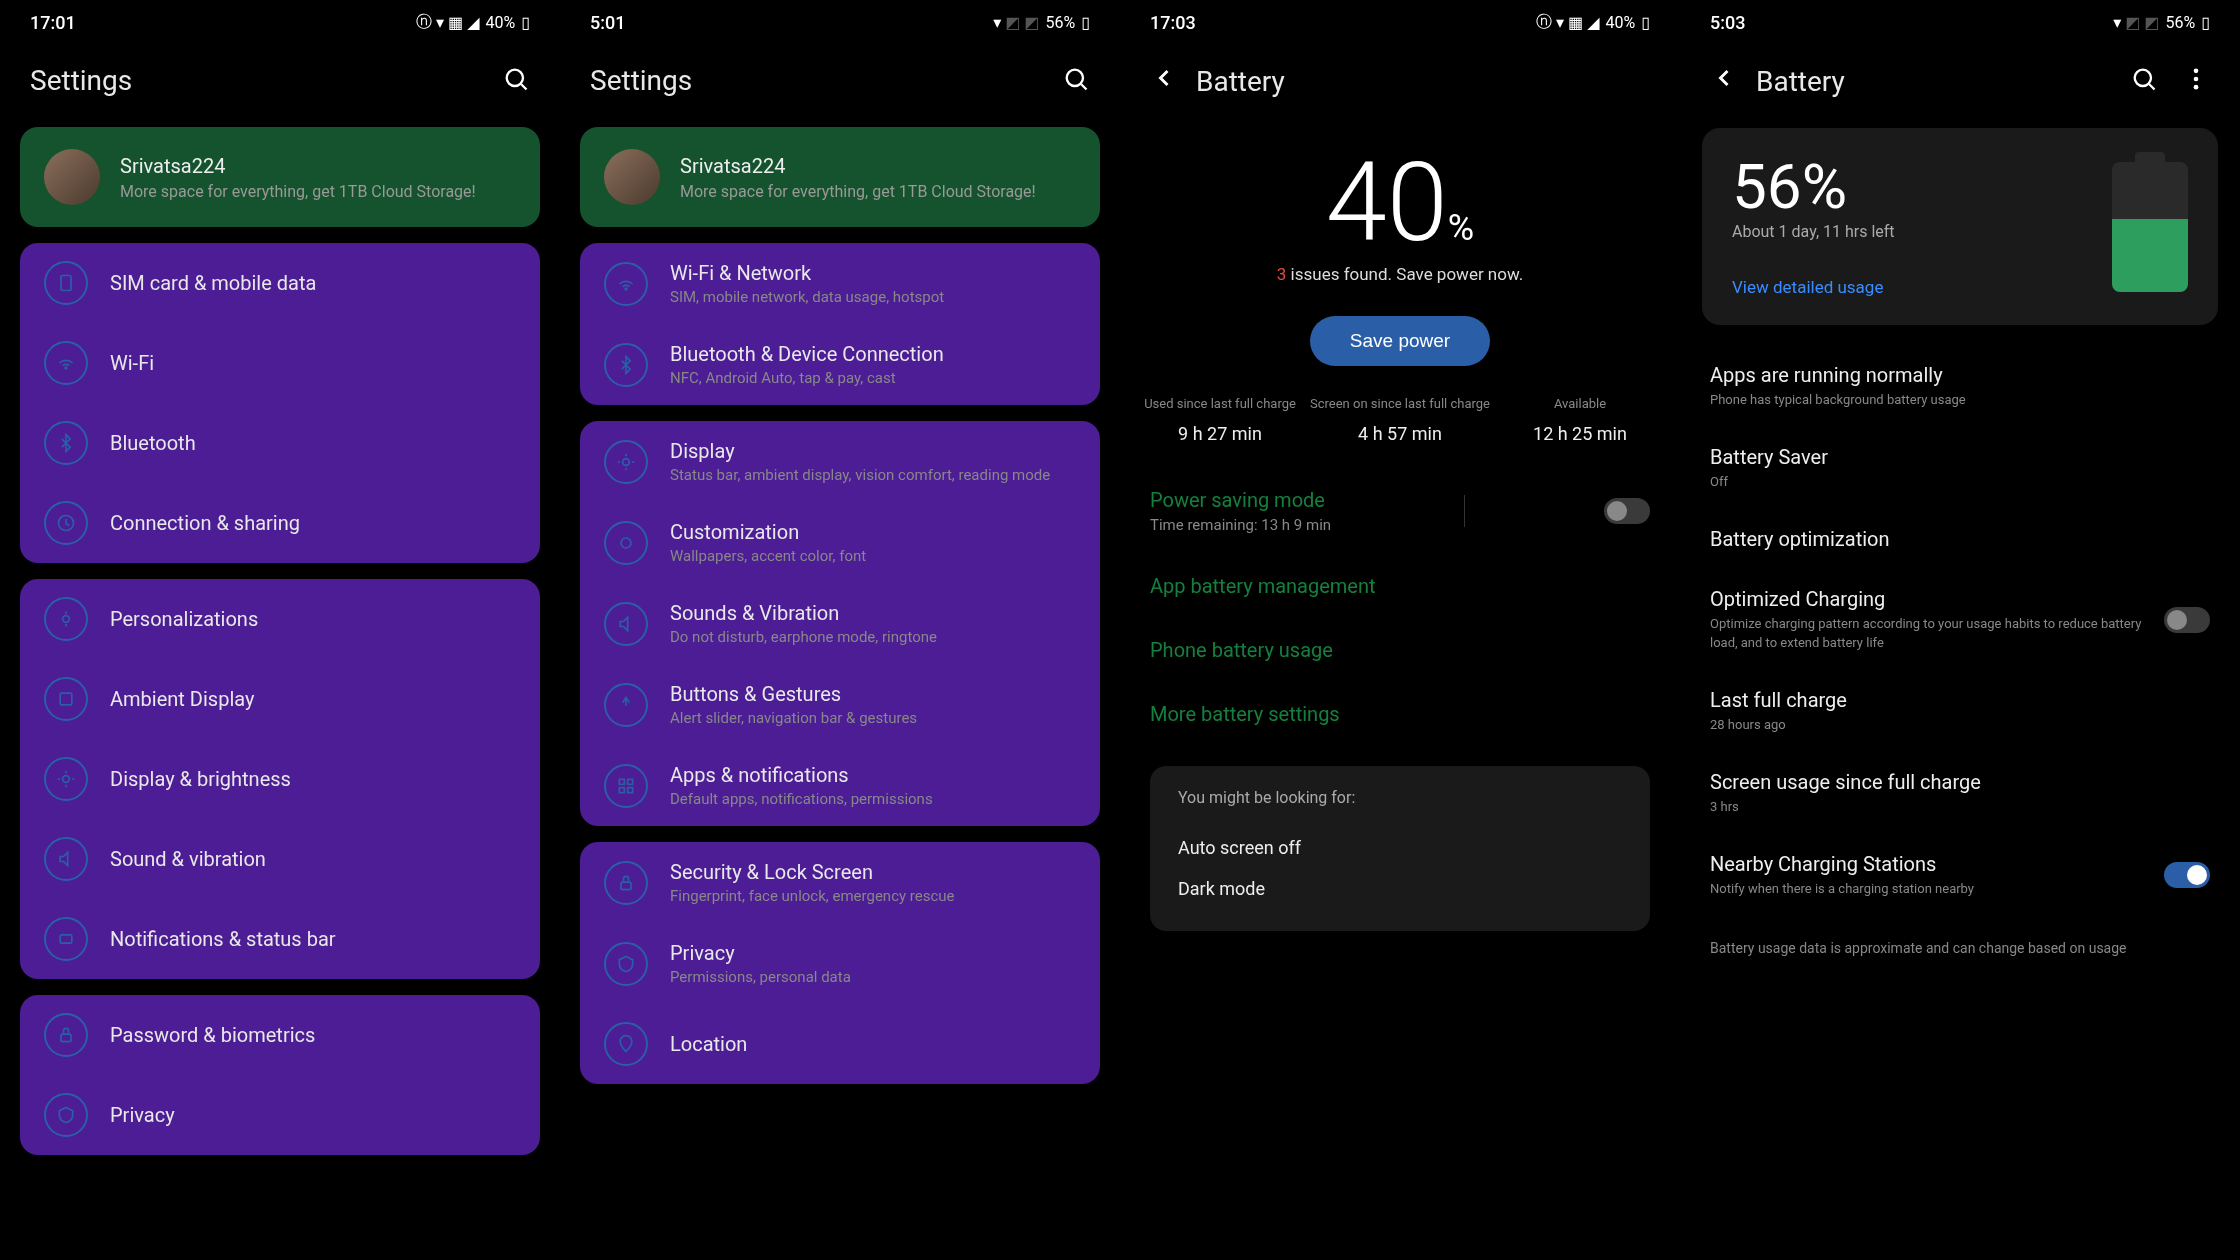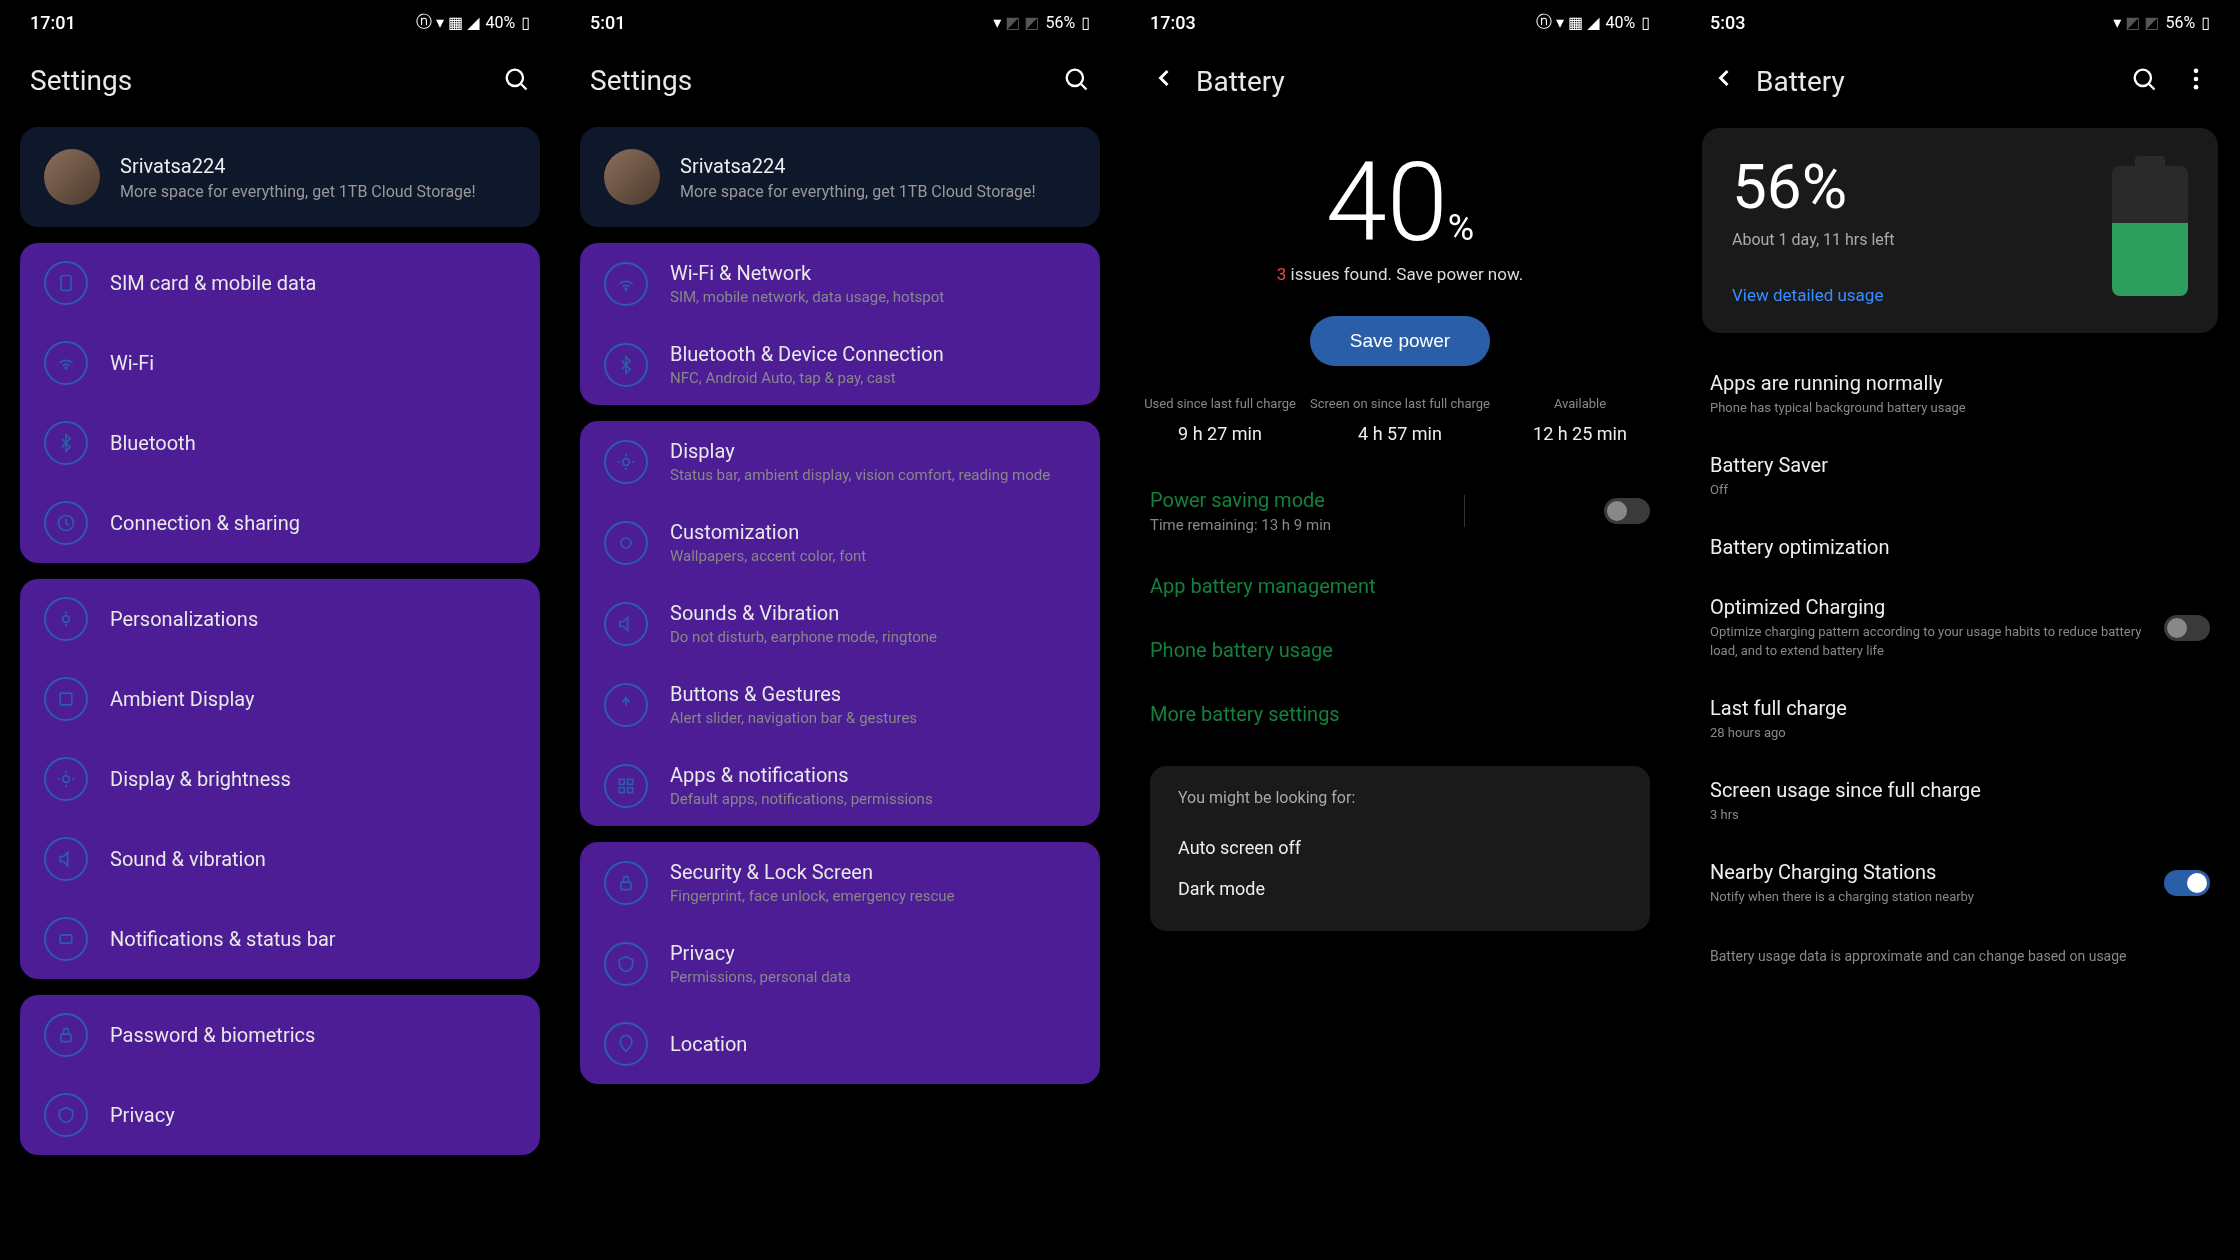--- a/index.html
+++ b/index.html
@@ -54,21 +54,21 @@
 .back-btn { font-size: 26px; color: #fff; }
 .content {
   padding: 0 20px;
 }
 .card {
   background: #4c1d95;
   border-radius: 18px;
   margin-bottom: 16px;
   overflow: hidden;
 }
-.card-light { background: #0f172a; }
+.card-light { background: #14532d; }
 .user-card {
   display: flex;
   align-items: center;
   padding: 22px 24px;
   gap: 20px;
 }
 .avatar {
   width: 56px;
   height: 56px;
   border-radius: 50%;
@@ -187,21 +187,21 @@
 .batt-card {
   background: #1a1a1a;
   border-radius: 18px;
   margin: 0 22px 20px;
   padding: 28px 30px;
   display: flex;
   gap: 20px;
 }
 .batt-left { flex: 1; }
 .batt-pct4 { font-size: 62px; font-weight: 400; line-height: 1; }
-.batt-time { font-size: 16px; color: #aaa; margin-top: 12px; }
+.batt-time { font-size: 16px; color: #aaa; margin-top: 4px; }
 .batt-link { color: #3a8cff; font-size: 17px; margin-top: 36px; display: block; }
 .batt-icon {
   width: 76px;
   height: 130px;
   background: #2a2a2a;
   border-radius: 8px;
   position: relative;
   align-self: center;
 }
 .batt-icon::before {

